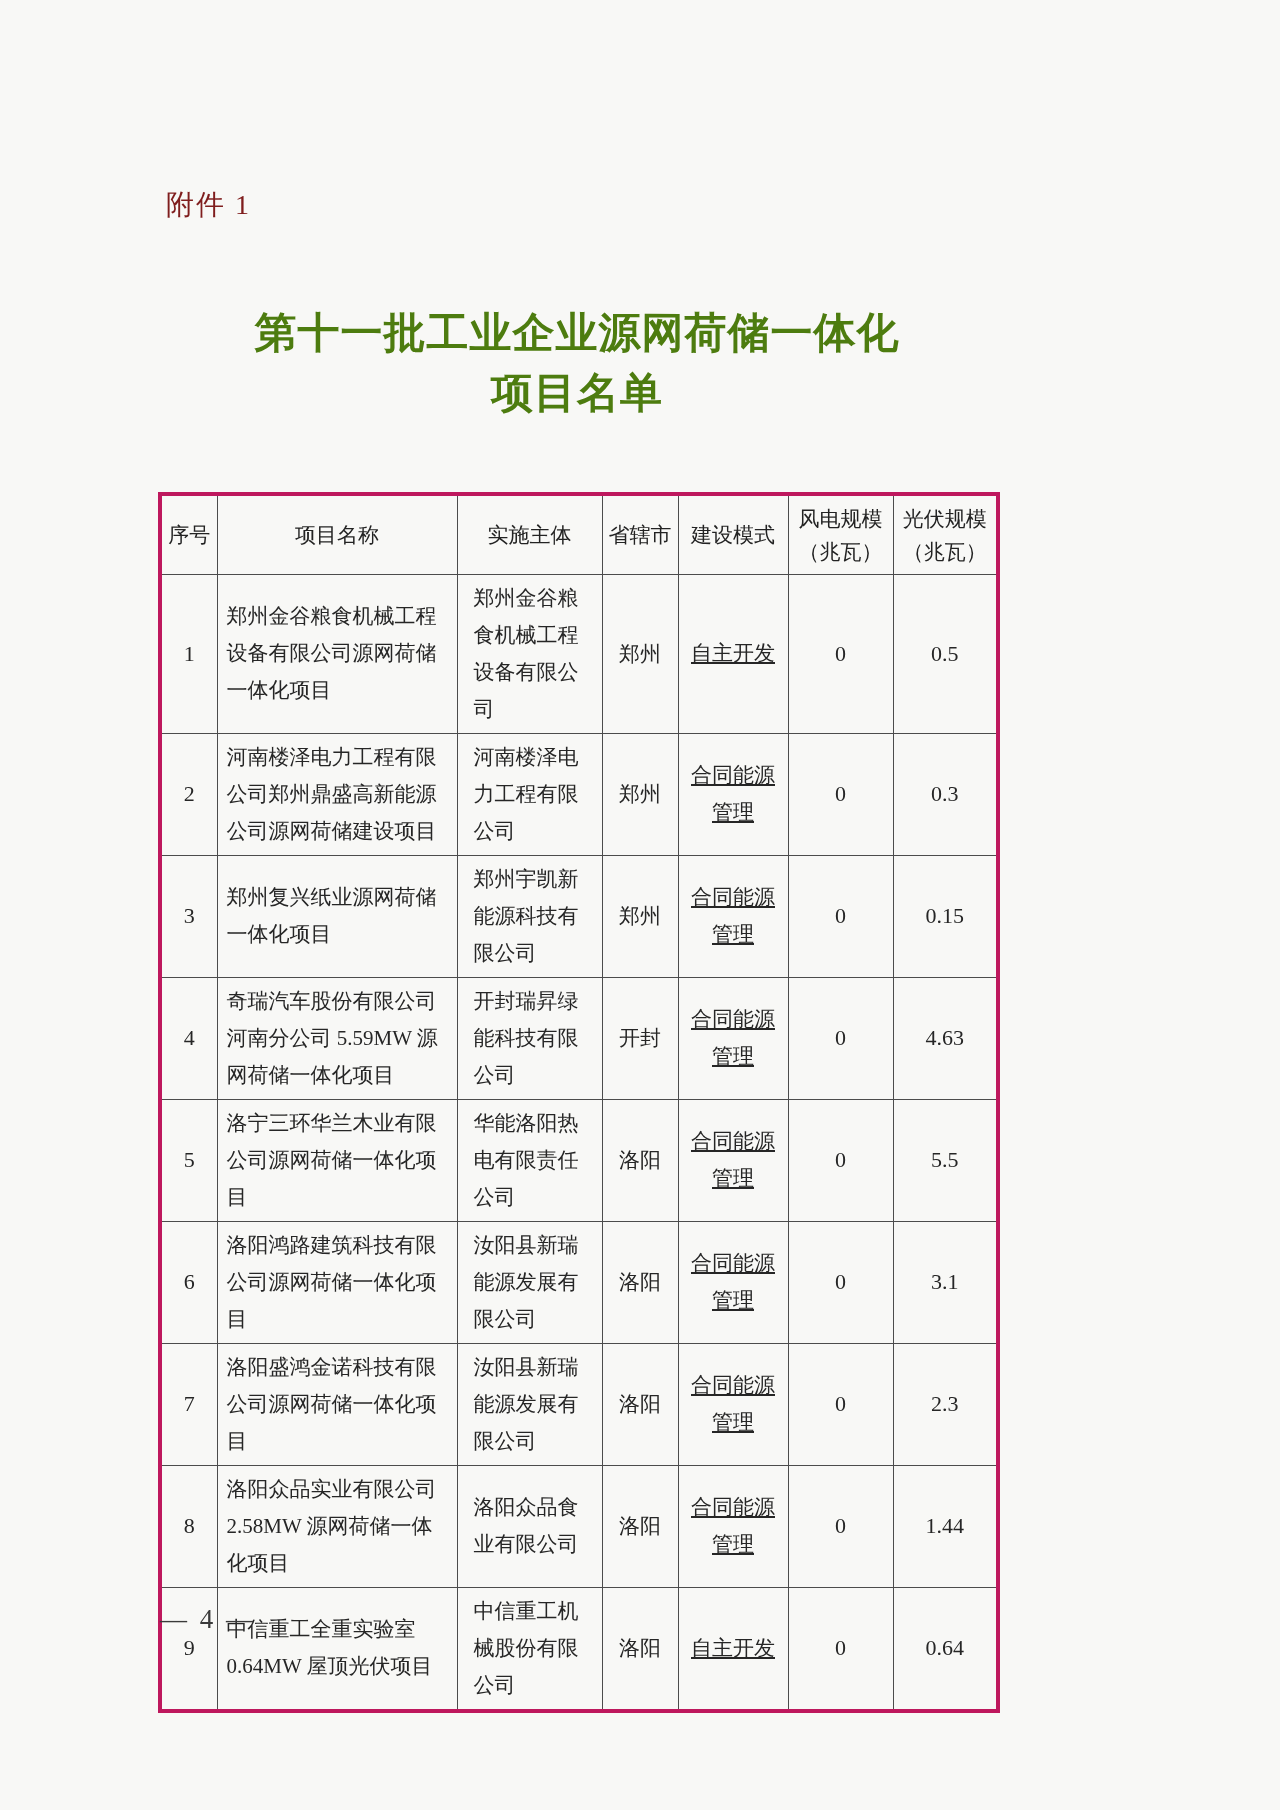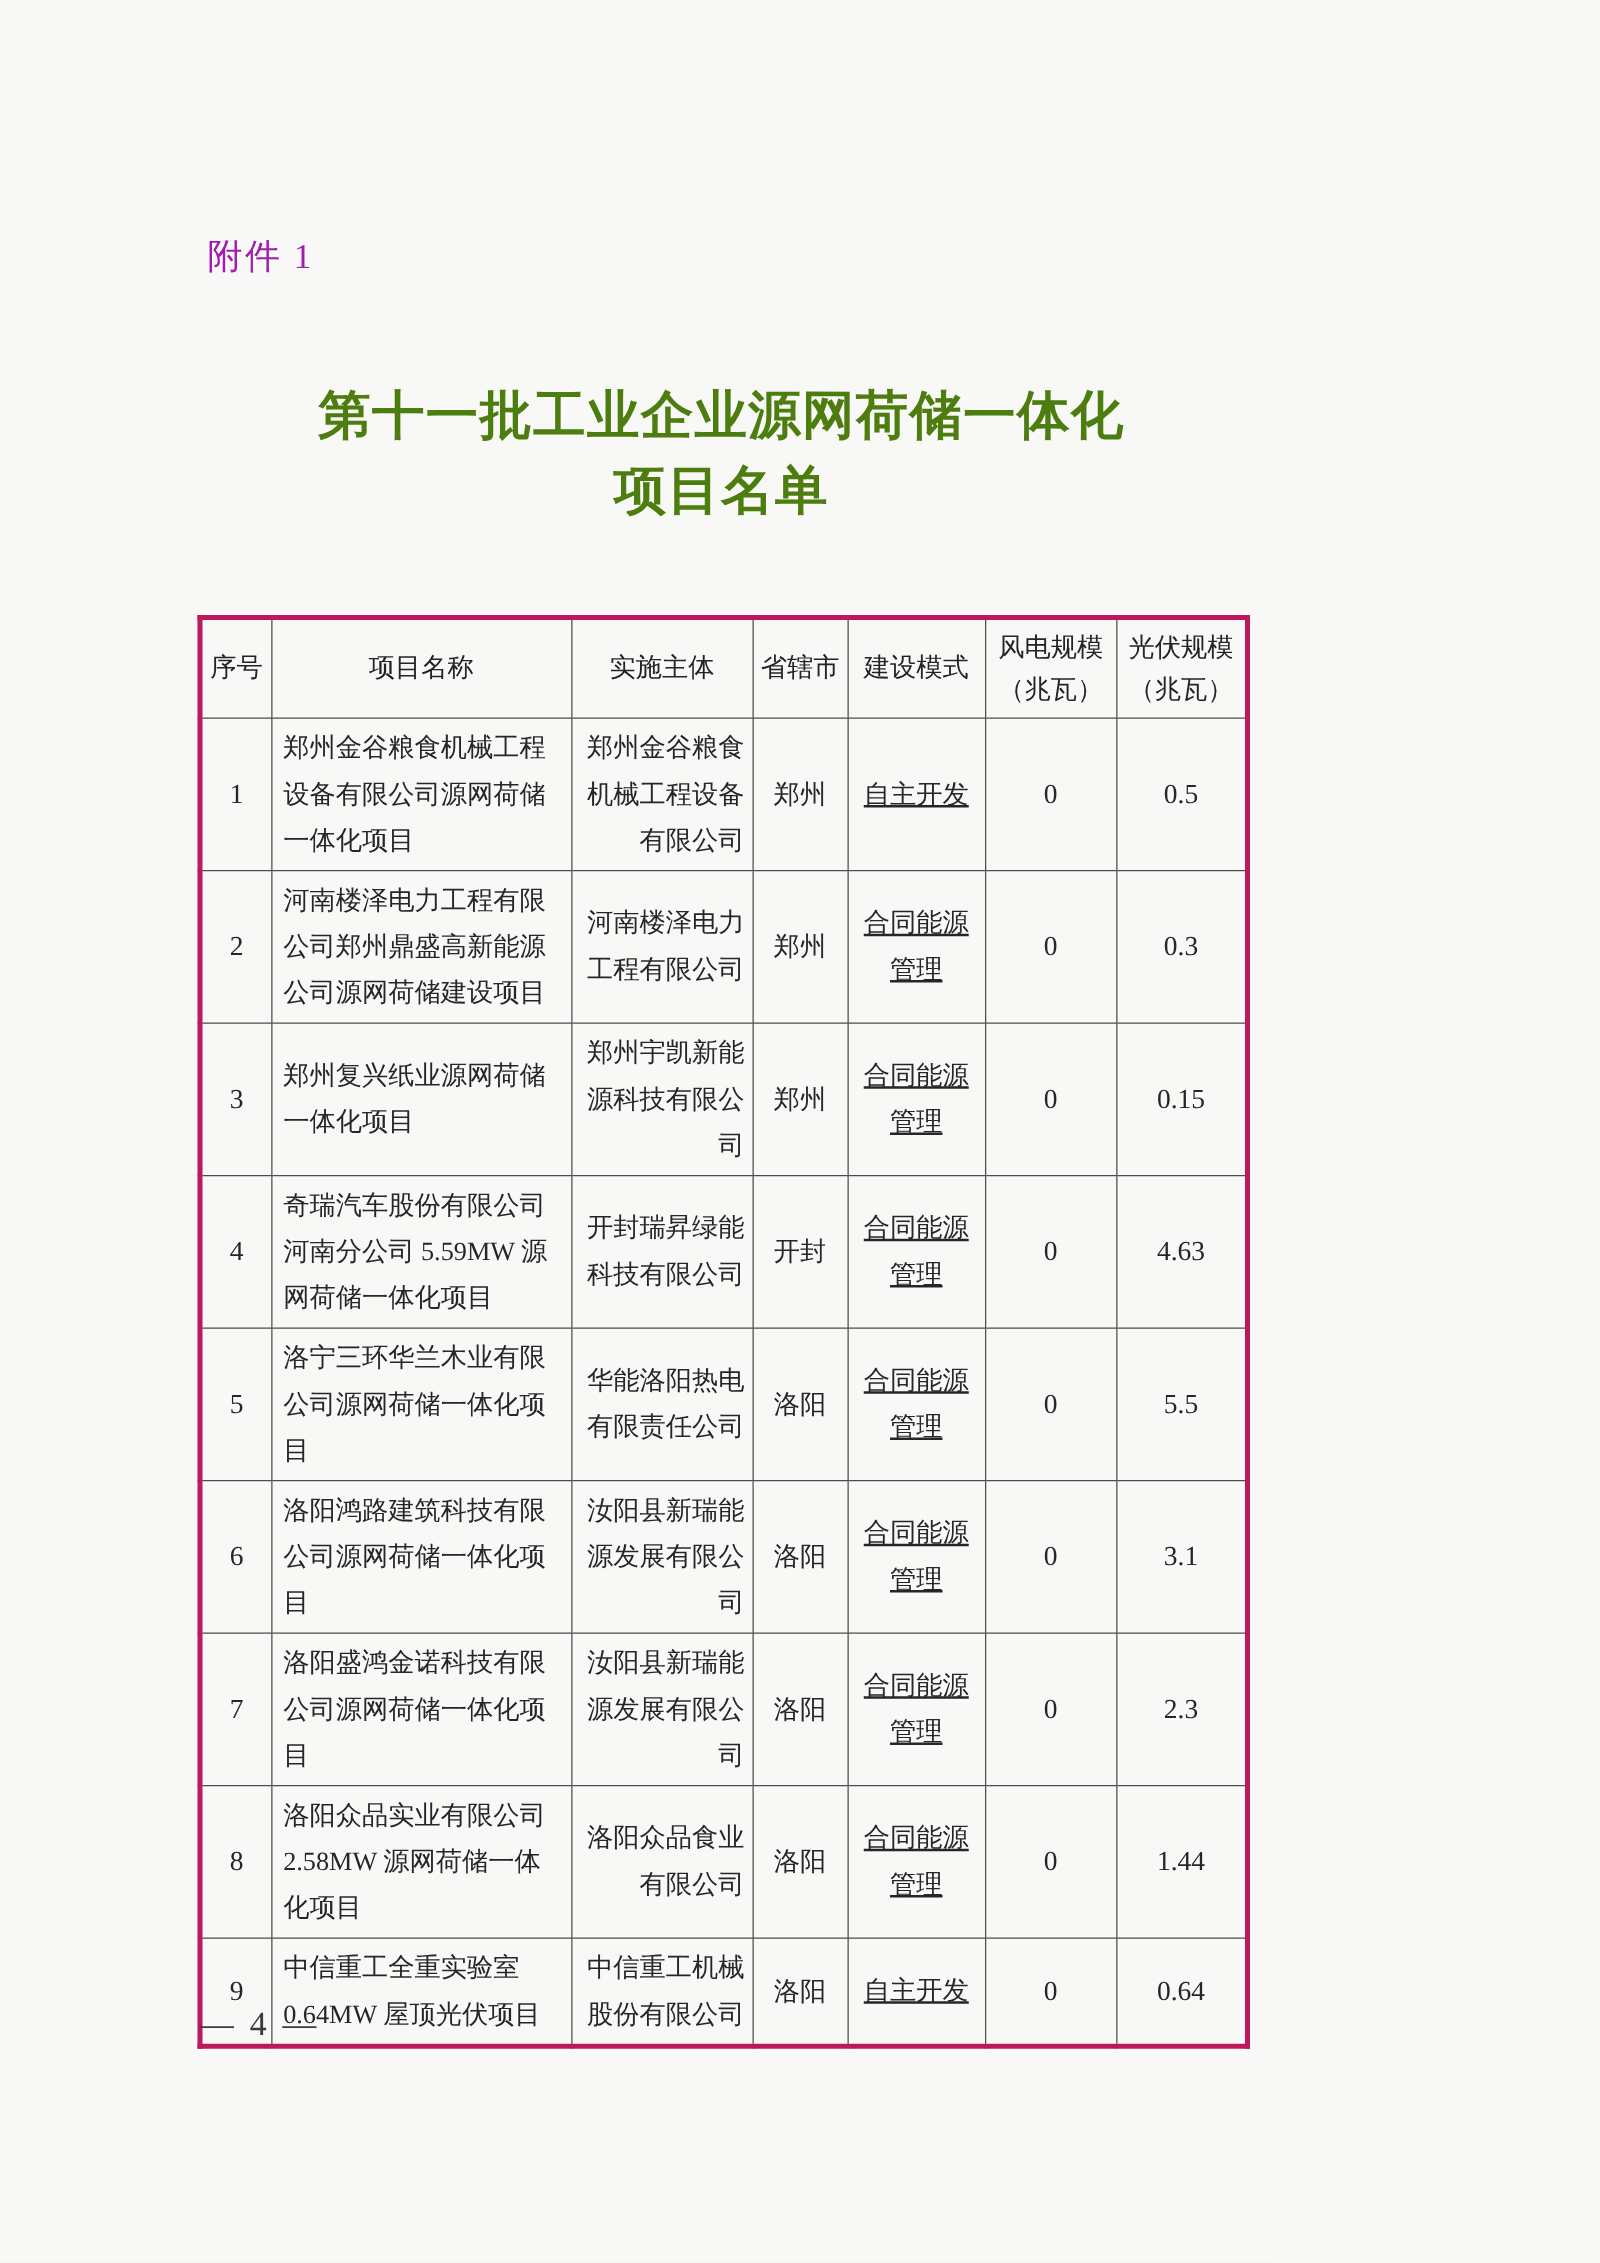--- a/index.html
+++ b/index.html
@@ -13,21 +13,21 @@
     width: 1280px; height: 1810px;
     background: #f8f8f6;
     color: #212121;
     overflow: hidden;
   }
   .attachment {
     position: absolute;
     left: 166px; top: 186px;
     font-size: 28px;
     letter-spacing: 2px;
-    color: #a21caf;
+    color: #7f1d1d;
   }
   .title-wrap {
     position: absolute;
     left: 158px; top: 303px;
     width: 838px;
     text-align: center;
   }
   .title-line {
     font-size: 42px;
     font-weight: bold;
@@ -67,21 +67,21 @@
   }
   tbody tr { height: 112px; }
   tbody tr:nth-child(4),
   tbody tr:nth-child(5),
   tbody tr:nth-child(6),
   tbody tr:nth-child(7),
   tbody tr:nth-child(8) { height: 118px; }
   tbody tr:nth-child(9) { height: 84px; }
   td.c-no   { text-align: center; font-size: 22px; }
   td.c-proj { text-align: left; padding: 5px 9px; line-height: 37px; }
-  td.c-impl { text-align: right; padding: 5px 6px; line-height: 37px; }
+  td.c-impl { text-align: left; padding: 5px 16px; line-height: 37px; }
   td.c-city { text-align: center; margin-left: 24px; }
   td.c-mode { text-align: center; line-height: 37px; padding: 4px 4px; text-decoration: underline; }
   td.c-wind, td.c-pv { text-align: center; font-size: 22px; }
   .footer-pagenum {
     position: absolute;
     left: 160px; top: 1604px;
     font-size: 27px;
     letter-spacing: 3px;
     color: #3a3a3a;
     white-space: pre;

